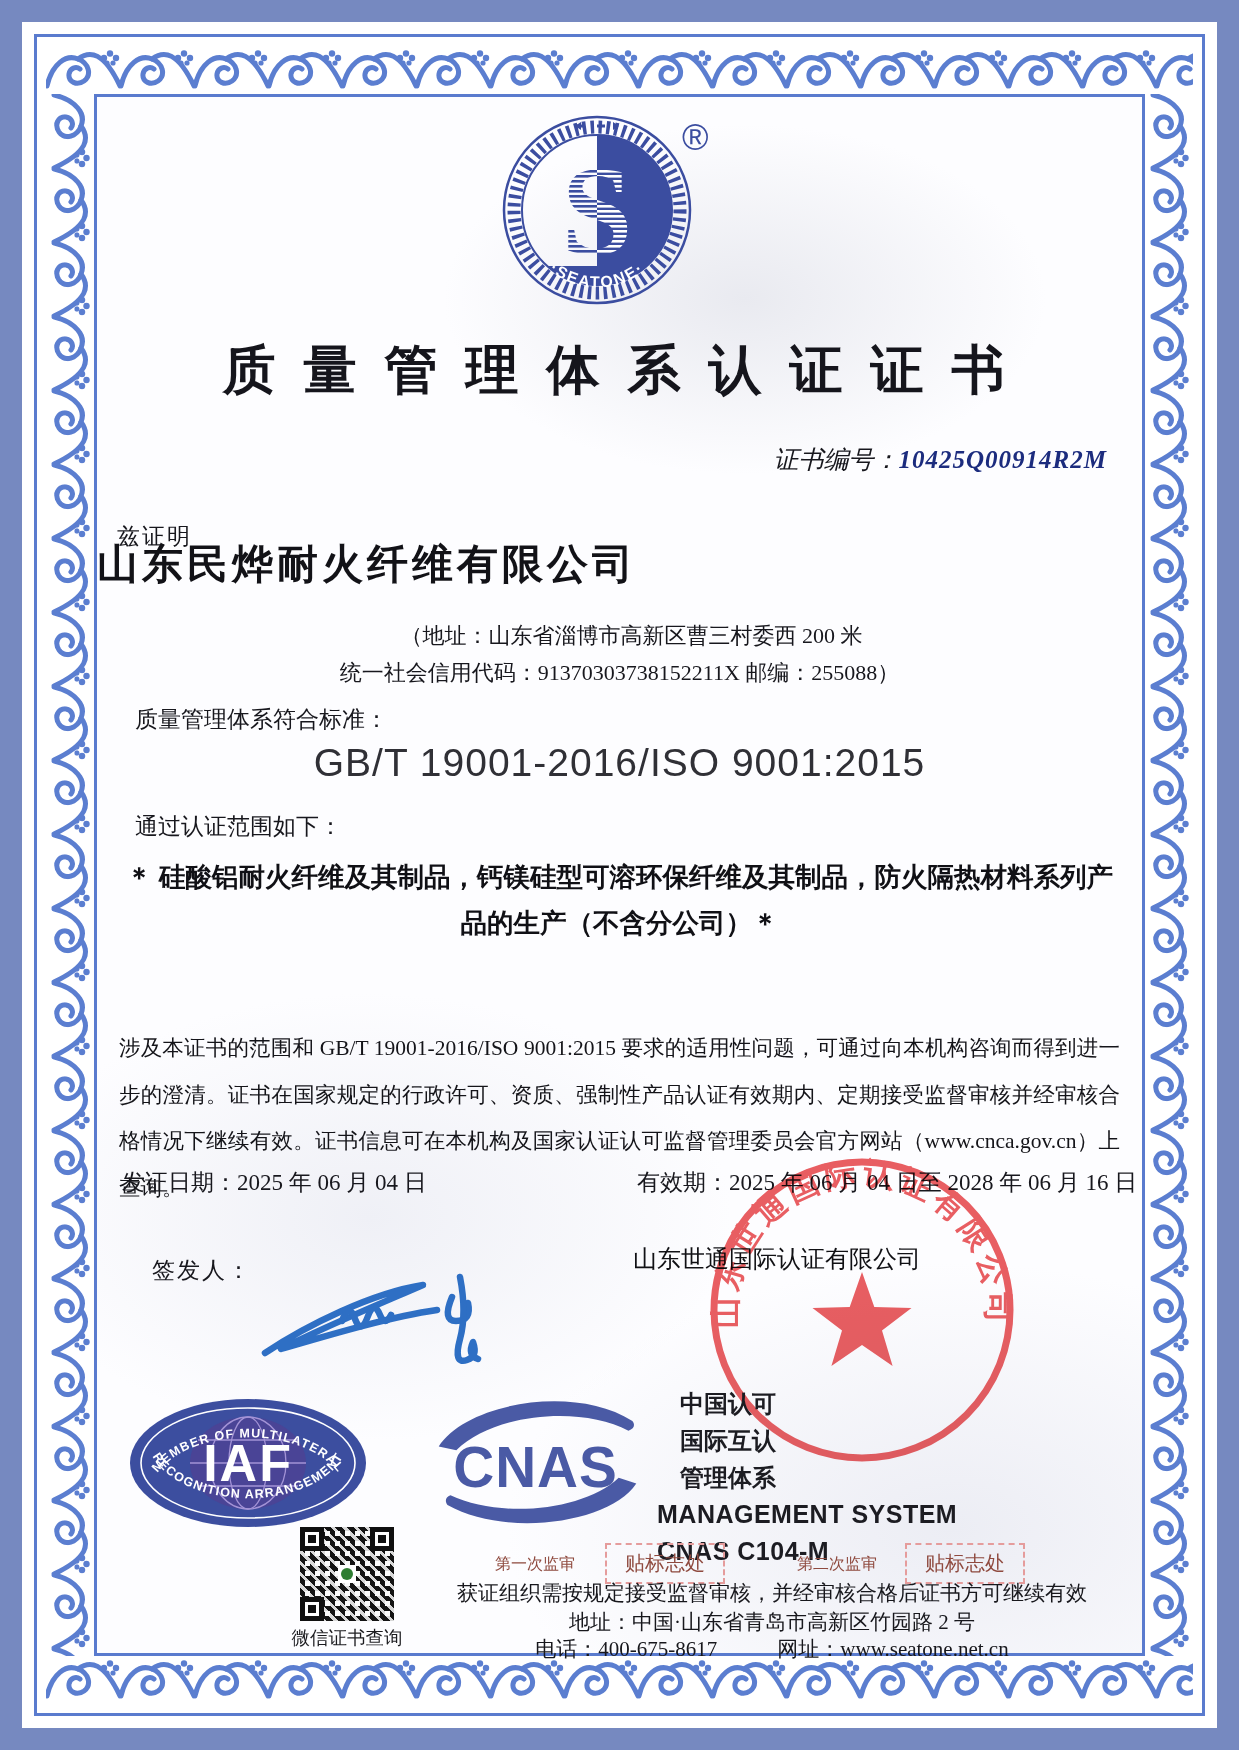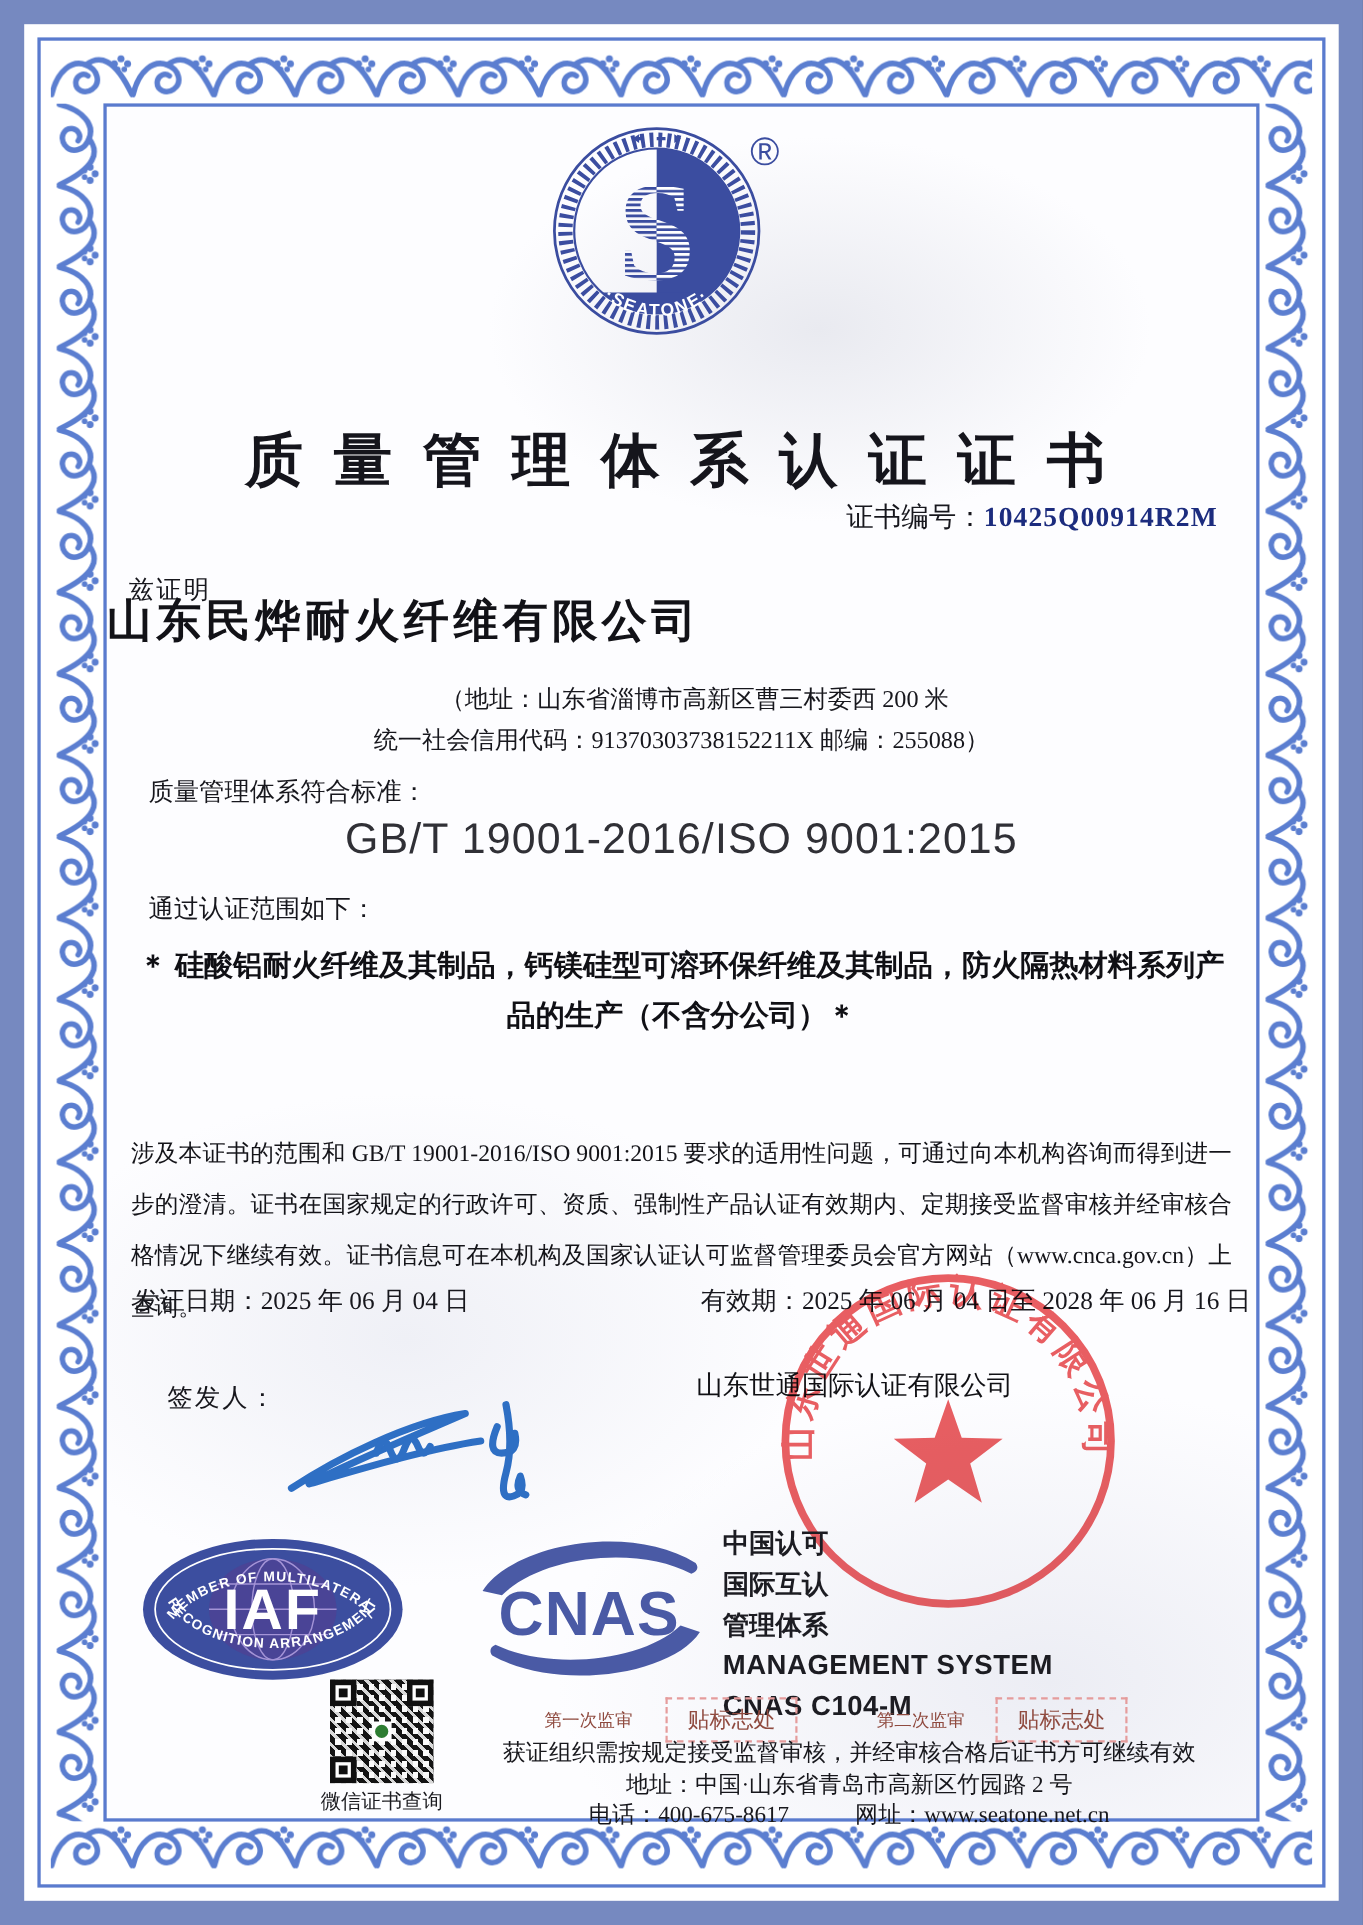--- a/index.html
+++ b/index.html
@@ -17,43 +17,43 @@
   .inner{position:absolute;inset:94px;border:3px solid #5a7bce;
     background:
       radial-gradient(ellipse 430px 250px at 62% 13%, #e9eaf0 0%, rgba(233,234,240,0) 70%),
       radial-gradient(ellipse 520px 320px at 26% 72%, #eff0f6 0%, rgba(239,240,246,0) 70%),
       radial-gradient(ellipse 640px 380px at 82% 92%, #ecedf4 0%, rgba(236,237,244,0) 70%),
       #fdfdff;}
   .inner > *{position:absolute;}
   
   .reg-mark{left:585px;top:20px;font-size:36px;color:#3b4da0;font-family:"Liberation Sans",sans-serif;}
   .title{left:0;right:0;top:238px;text-align:center;font-size:53px;font-weight:700;
-         letter-spacing:28px;padding-left:16px;color:#15151c;margin-top:48px;}
-  .certno{right:35px;top:356px;font-size:25px;}
+         letter-spacing:28px;padding-left:16px;color:#15151c;}
+  .certno{right:35px;top:346px;font-size:25px;font-style:italic;}
   .certno .no{font-weight:700;color:#1c2c7e;letter-spacing:1px;}
   .certify{left:20px;top:424px;font-size:23px;letter-spacing:2px;}
   .company{left:0;right:0;top:440px;text-align:left;font-size:41px;font-weight:700;letter-spacing:4px;color:#121217;}
   .addr1{left:0;right:0;top:524px;text-align:center;font-size:22px;padding-left:24px;}
   .addr2{left:0;right:0;top:561px;text-align:center;font-size:22px;}
   .stdlabel{left:38px;top:607px;font-size:23px;}
   .standard{left:0;right:0;top:644px;text-align:center;font-size:39px;color:#303036;
             font-family:"Liberation Sans","DejaVu Sans",sans-serif;letter-spacing:1px;}
   .scopelabel{left:38px;top:714px;font-size:23px;}
   .scope{left:0;right:0;top:757px;text-align:center;font-size:26.5px;font-weight:600;line-height:46px;color:#101015;}
   .disclaimer{left:22px;right:22px;top:928px;font-size:21.5px;line-height:46.5px;text-align:justify;color:#141419;}
   .daterow-left{left:25px;top:1070px;font-size:23px;}
   .daterow-right{left:540px;top:1070px;font-size:23px;}
   .signer{left:55px;top:1158px;font-size:23px;letter-spacing:2px;}
   .sig{left:150px;top:1168px;width:320px;height:115px;}
   .issuer{left:420px;width:520px;top:1146px;text-align:center;font-size:24px;color:#101014;}
   .stamp{left:600px;top:1048px;width:330px;height:330px;mix-blend-mode:multiply;}
   .iaf{left:25px;top:1295px;width:252px;height:142px;}
   .cnas{left:328px;top:1293px;width:225px;height:150px;}
   .claims{left:560px;top:1288px;font-family:"Liberation Sans","DejaVu Sans",sans-serif;}
-  .claims .zh{font-size:24px;font-weight:600;line-height:37px;color:#1c1c22;}
+  .claims .zh{font-size:24px;font-weight:600;line-height:37px;color:#1c1c22;margin-left:23px;}
   .claims .en{font-size:25px;font-weight:700;line-height:37px;color:#1c1c22;letter-spacing:.5px;}
   .qr{left:203px;top:1430px;width:94px;height:94px;background:
       repeating-linear-gradient(45deg, rgba(250,250,250,.85) 0 3px, rgba(0,0,0,0) 3px 8px),
       repeating-linear-gradient(90deg, #141414 0 5px, rgba(0,0,0,0) 5px 10px),
       repeating-linear-gradient(0deg, #141414 0 5px, #fafafa 5px 10px);}
   .qr-finder{position:absolute;width:24px;height:24px;border:5px solid #101010;background:#fff;box-sizing:border-box;}
   .qr-finder .qr-dot{position:absolute;left:3px;top:3px;width:8px;height:8px;background:#101010;}
   .qr-f1{left:0;top:0;} .qr-f2{right:0;top:0;} .qr-f3{left:0;bottom:0;}
   .qr-center{position:absolute;left:38px;top:38px;width:18px;height:18px;background:#fff;}
   .qr-center .dot{position:absolute;left:3px;top:3px;width:12px;height:12px;border-radius:50%;background:#2e7d32;}

